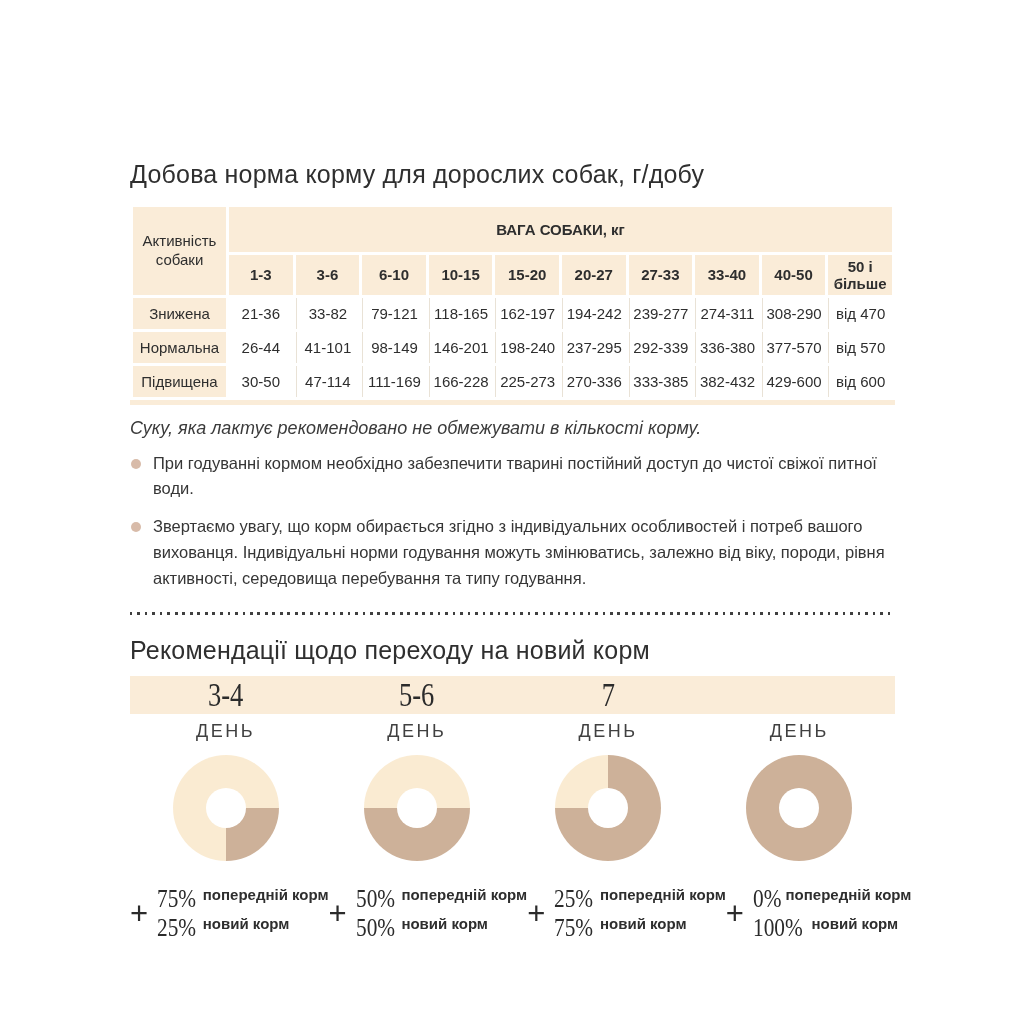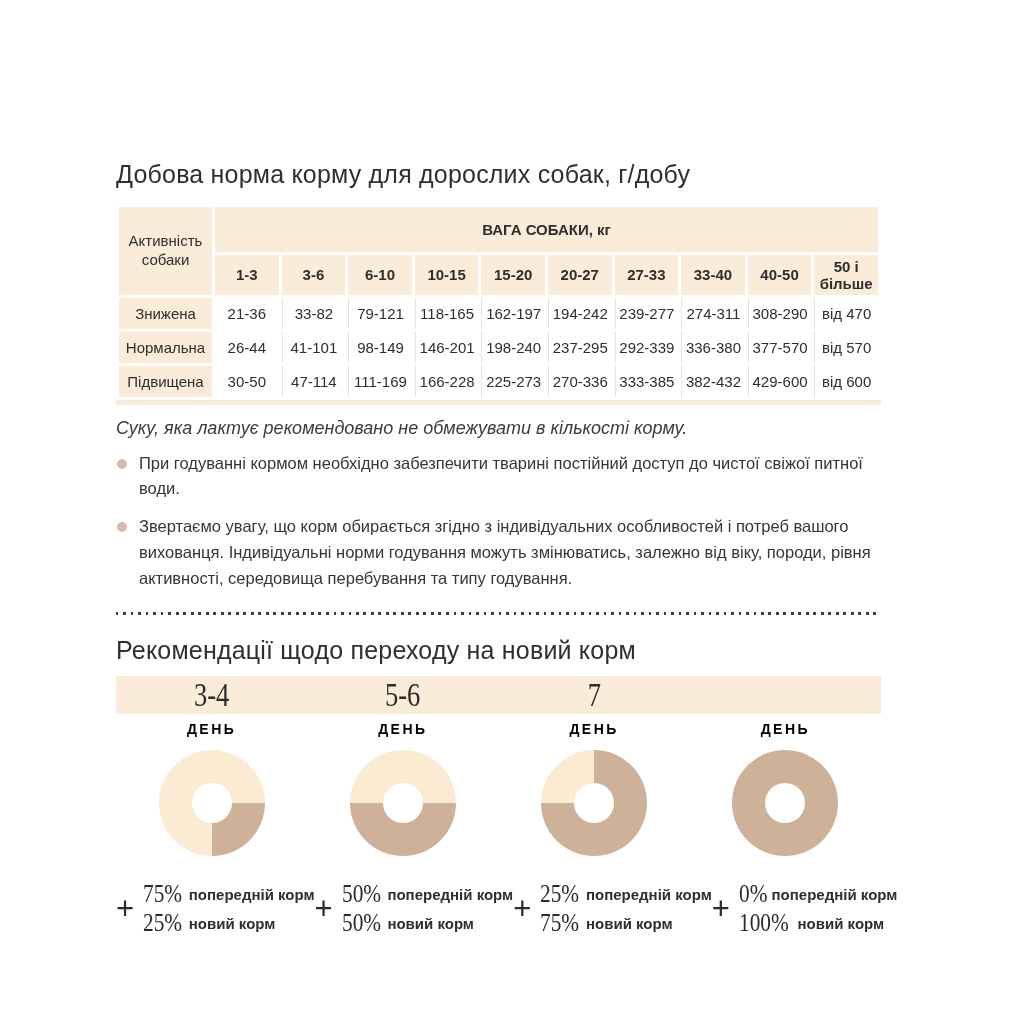--- a/index.html
+++ b/index.html
@@ -10,21 +10,21 @@
     --text:#333333;
     --sep:#e9e2d6;
   }
   *{box-sizing:border-box;}
   html,body{margin:0;padding:0;}
   body{
     width:1024px;height:1024px;background:#ffffff;
     font-family:"Liberation Sans", sans-serif;color:var(--text);
     position:relative;overflow:hidden;
   }
-  .content{position:absolute;left:116px;top:160px;width:765px;}
+  .content{position:absolute;left:130px;top:160px;width:765px;}
 
   h1.page-title, h2.section-title{
     margin:0;font-size:25px;font-weight:500;color:#2f2f2f;letter-spacing:0.2px;line-height:1.15;
   }
 
   
   table.feeding{
     width:100%;margin-top:15px;border-collapse:separate;border-spacing:3px;
     table-layout:fixed;border-bottom:5px solid var(--cream);
   }
@@ -63,31 +63,31 @@
   .grid4{display:grid;grid-template-columns:repeat(4,1fr);}
   .day-band{
     margin-top:11px;height:38px;background:var(--cream);
     align-items:center;text-align:center;
   }
   .day-range{
     display:inline-block;font-family:"Liberation Serif", serif;font-size:34px;line-height:38px;
     color:#2b2b2b;transform:scaleX(0.78);
   }
   .day-label-row{margin-top:7px;text-align:center;}
-  .day-label{font-size:14px;font-weight:700;letter-spacing:2.5px;color:#000000;}
+  .day-label{font-size:18px;font-weight:400;letter-spacing:2.5px;color:#404040;}
 
   .donut-row{margin-top:13px;justify-items:center;}
   .donut{width:106px;height:106px;border-radius:50%;position:relative;}
   .donut-hole{position:absolute;left:33px;top:33px;width:40px;height:40px;border-radius:50%;background:#ffffff;}
 
   .mix-row{margin-top:25px;}
   .mix{display:flex;align-items:center;justify-content:center;gap:9px;}
   .plus{font-size:31px;font-weight:400;color:#2b2b2b;line-height:1;}
   .mix-lines{display:flex;flex-direction:column;gap:3px;}
-  .mix-line{display:flex;align-items:center;gap:2px;white-space:nowrap;}
+  .mix-line{display:flex;align-items:flex-start;gap:2px;white-space:nowrap;}
   .pct{
     display:inline-block;font-family:"Liberation Serif", serif;font-size:26px;line-height:1;
     color:#2b2b2b;transform:scaleX(0.82);transform-origin:left bottom;margin-right:-4px;
   }
   .mix-label{font-size:15px;font-weight:700;color:#2e2e2e;}
 </style>
 </head>
 <body>
 
 <div class="content">

